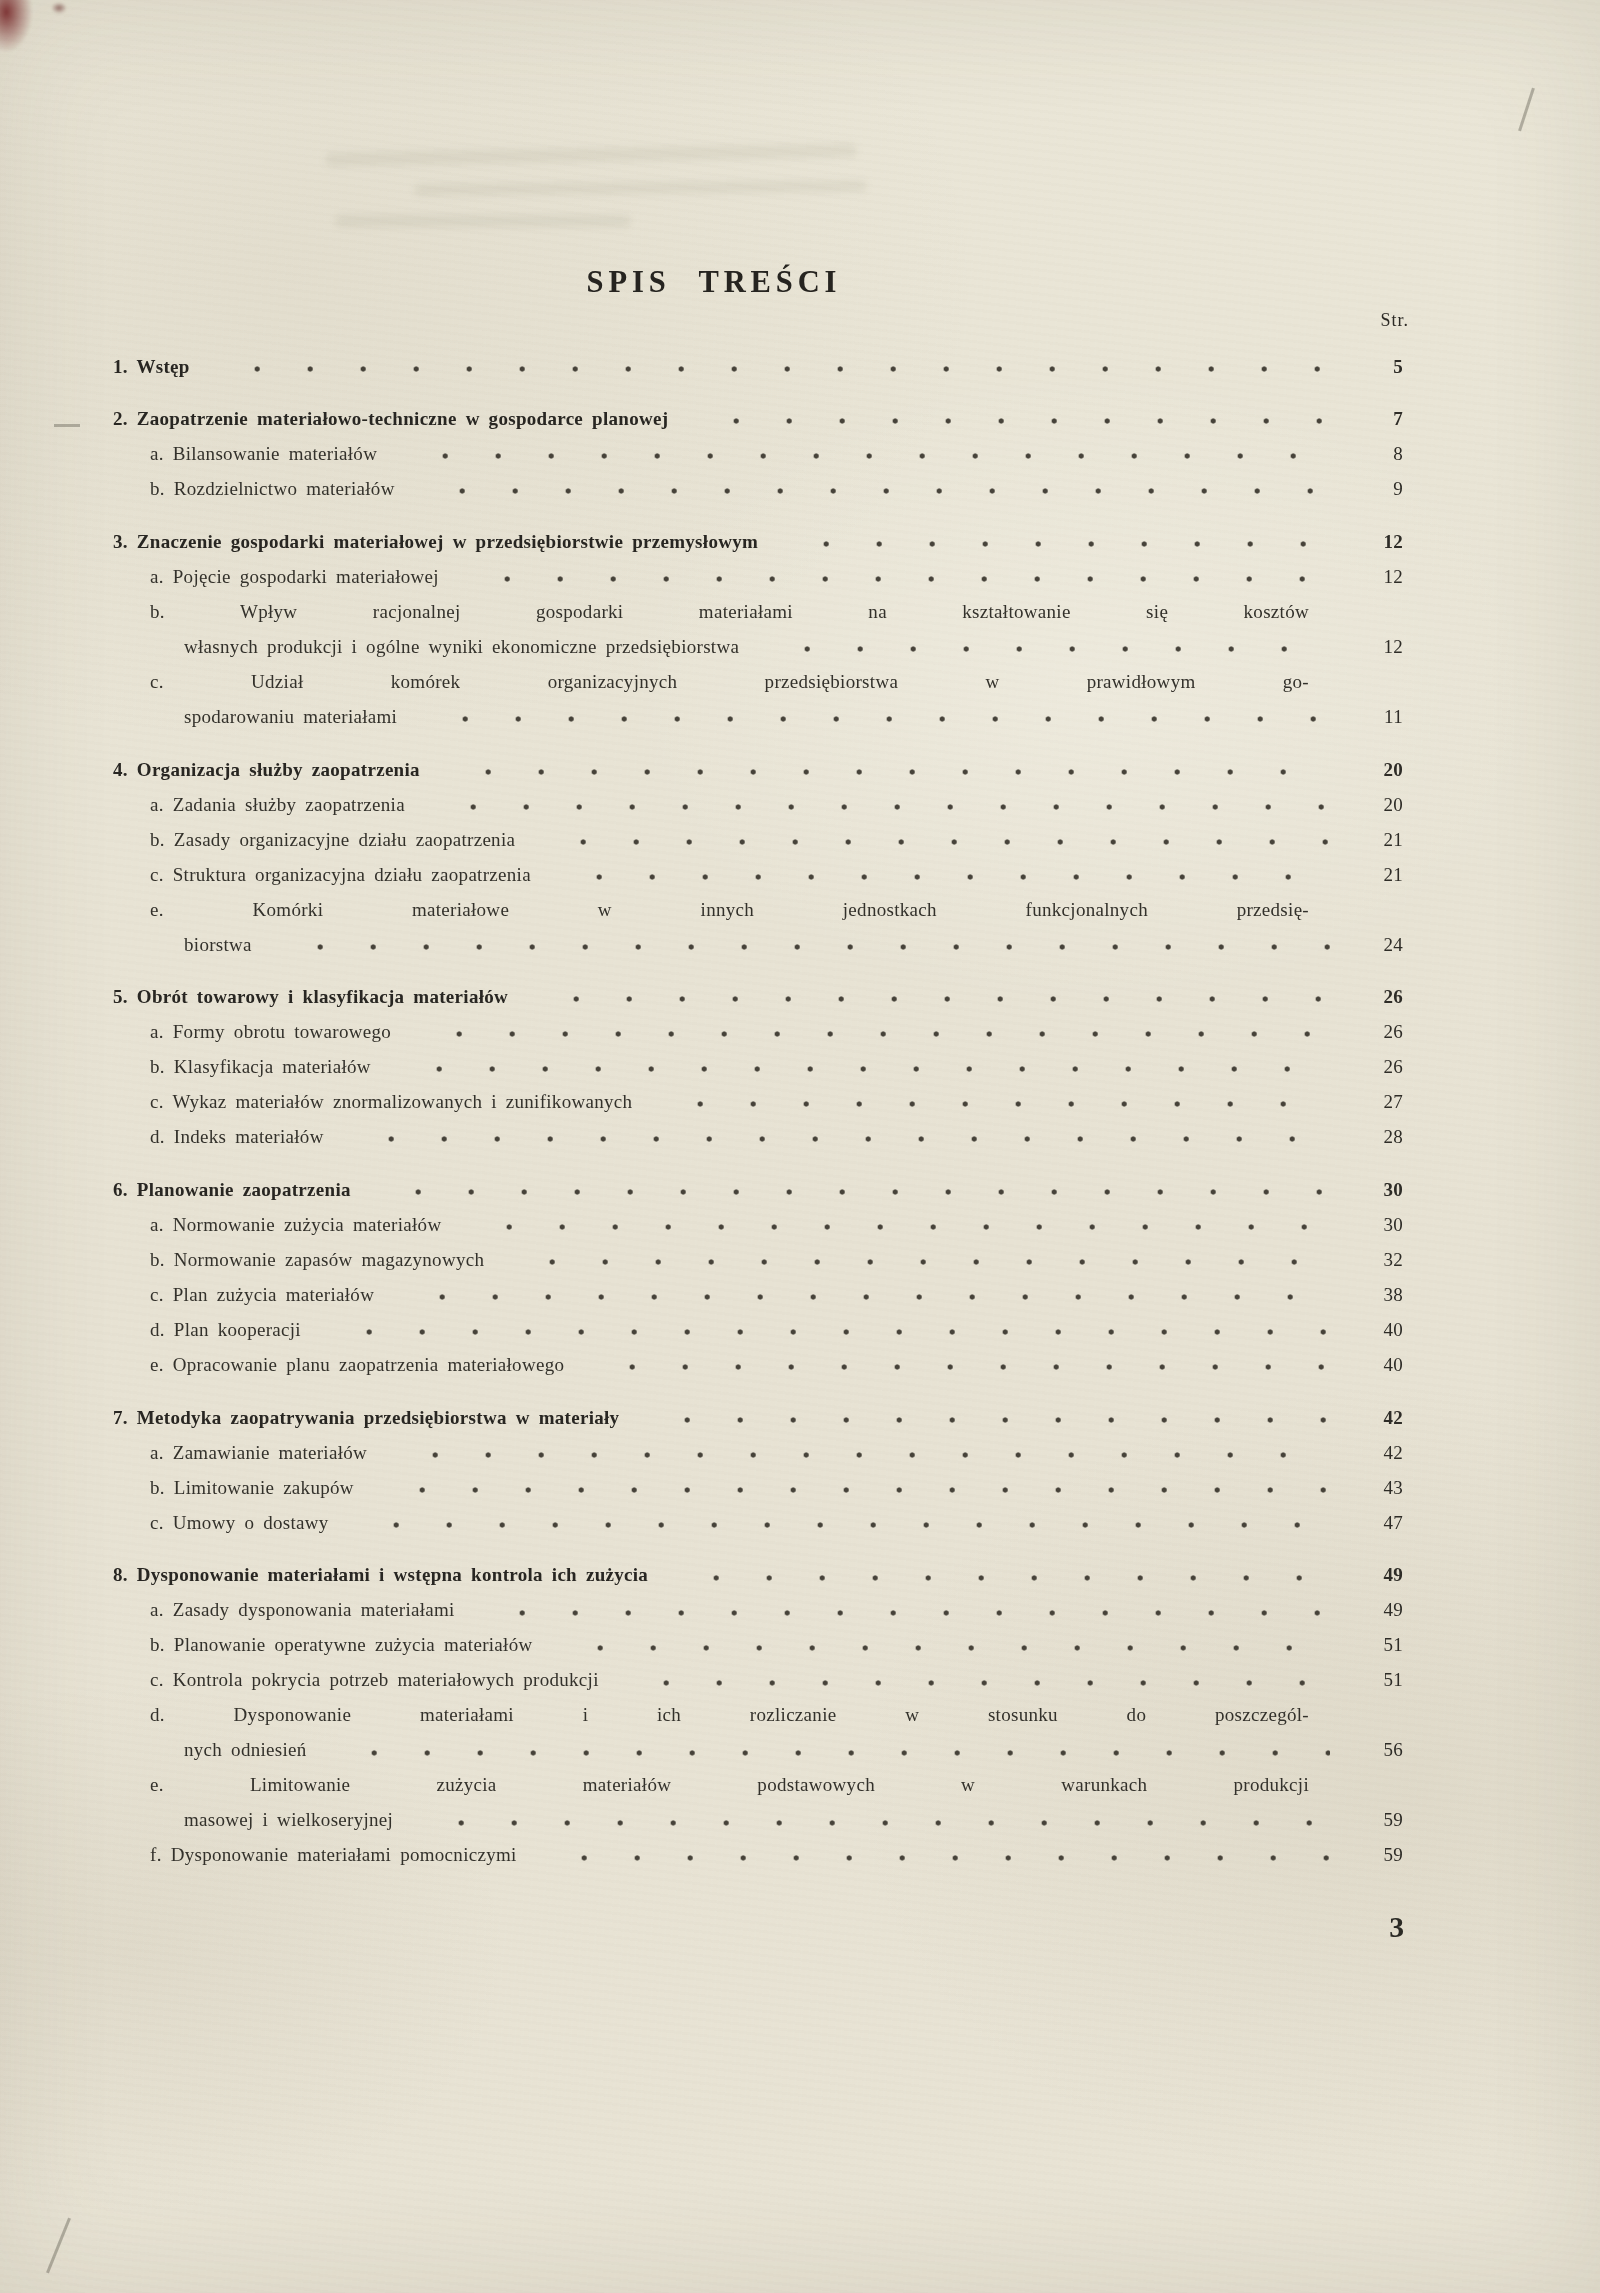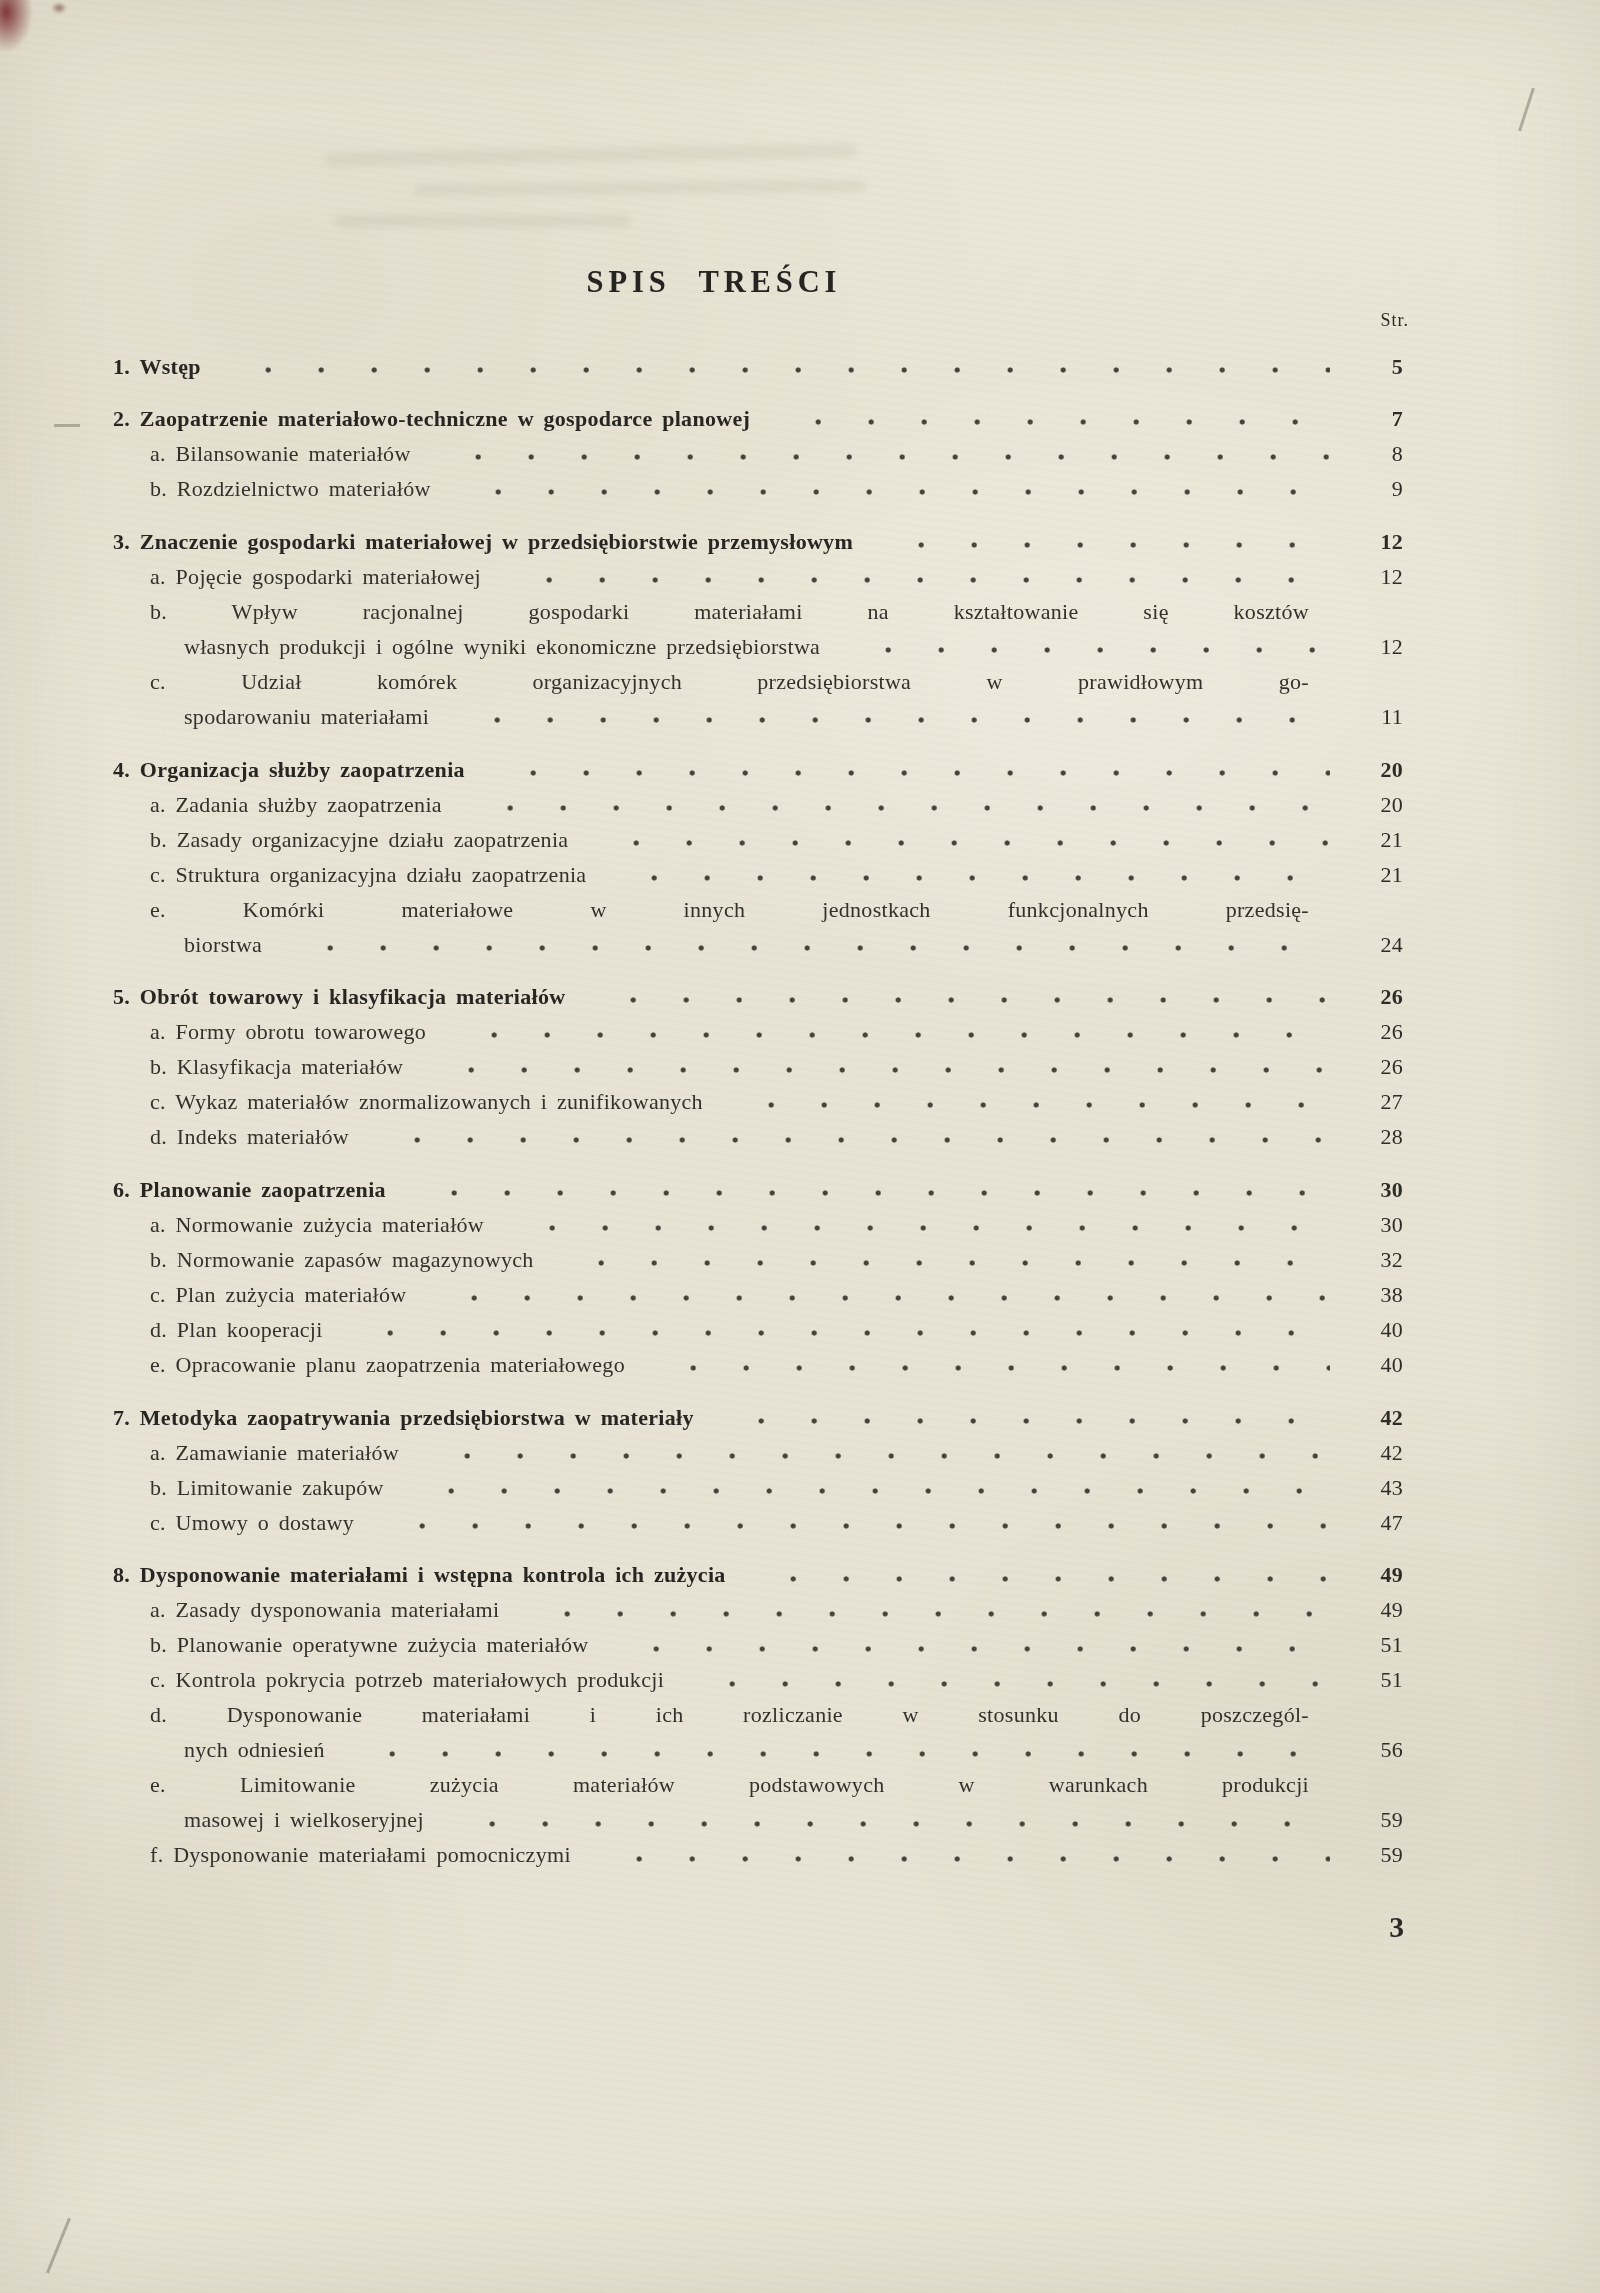--- a/index.html
+++ b/index.html
@@ -48,21 +48,21 @@
 
   .str-header {
     text-align: right;
     font-size: 18px;
     letter-spacing: 1px;
     margin: 0 -5.9px 9.9px 0;
     color: #2c2a25;
   }
 
   .toc {
-    font-size: 22px;
+    font-size: 19px;
     line-height: 35px;
     letter-spacing: 0.3px;
     word-spacing: 3.9px;
   }
 
   .entry.chapter {
     margin-top: 17.7px;
     font-weight: bold;
     color: #282622;
   }

